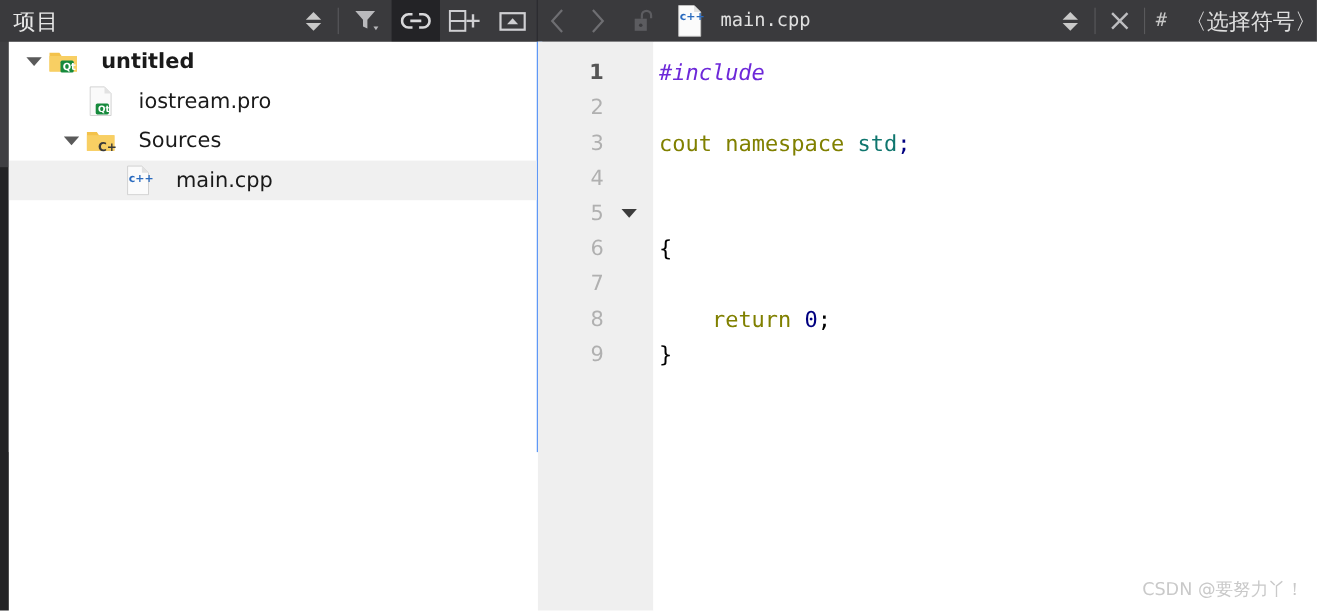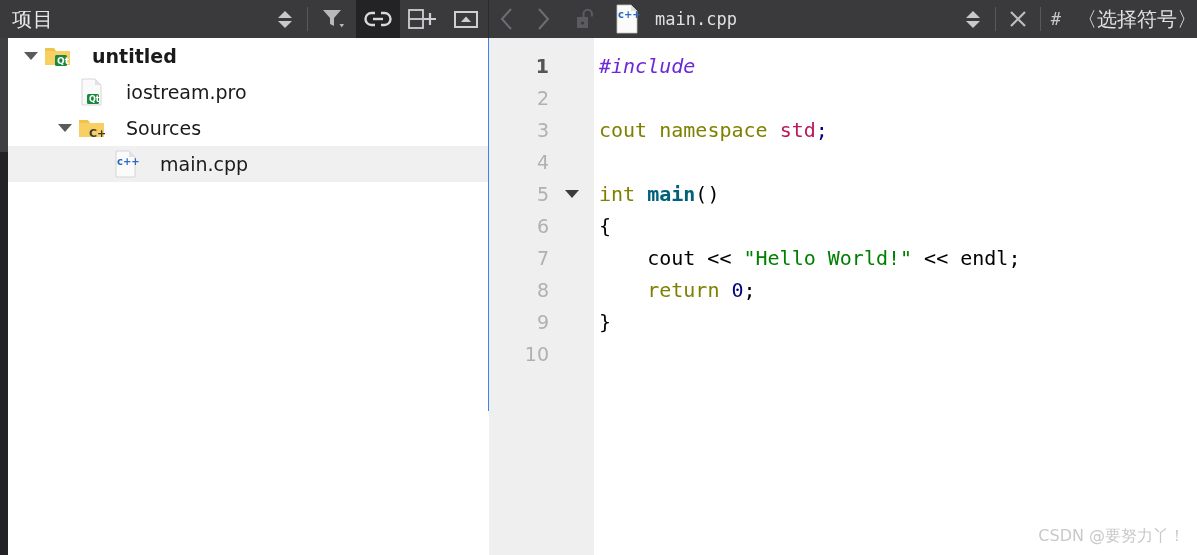--- a/index.html
+++ b/index.html
@@ -199,21 +199,21 @@
     padding-left: 12px;
     font-family: "DejaVu Sans Mono", "Liberation Mono", monospace;
     font-size: 20px;
     white-space: pre;
     color: #000000;
   }
   
   .tok-pre     { color: #6d28d9; font-style: italic; }
   .tok-inc     { color: #008000; }
   .tok-kw      { color: #808000; }
-  .tok-ns      { color: #be185d; }
+  .tok-ns      { color: #0f766e; }
   .tok-fn      { color: #00627a; font-weight: bold; }
   .tok-str     { color: #008000; }
   .tok-num     { color: #000080; }
   .tok-plain   { color: #000000; }
   .tok-punct   { color: #000080; }
 
   
   .watermark {
     position: absolute;
     right: 12px; bottom: 8px;
@@ -412,42 +412,35 @@
       <div class="lrow">
         <span class="lnum">4</span>
         <span class="fold"></span>
         <span class="code-line"></span>
       </div>
       <div class="lrow">
         <span class="lnum">5</span>
         <span class="fold">
           <span class="fold-tri"></span>
         </span>
-        <span class="code-line"><span class="tok-kw">int</span><span class="tok-plain"> </span><span class="tok-fn">main</span><span class="tok-plain">()</span></span>
       </div>
       <div class="lrow">
         <span class="lnum">6</span>
         <span class="fold"></span>
         <span class="code-line"><span class="tok-plain">{</span></span>
       </div>
       <div class="lrow">
         <span class="lnum">7</span>
         <span class="fold"></span>
-        <span class="code-line"><span class="tok-plain">    cout &lt;&lt; </span><span class="tok-str">"Hello World!"</span><span class="tok-plain"> &lt;&lt; endl;</span></span>
       </div>
       <div class="lrow">
         <span class="lnum">8</span>
         <span class="fold"></span>
         <span class="code-line"><span class="tok-plain">    </span><span class="tok-kw">return</span><span class="tok-plain"> </span><span class="tok-num">0</span><span class="tok-plain">;</span></span>
       </div>
       <div class="lrow">
         <span class="lnum">9</span>
         <span class="fold"></span>
         <span class="code-line"><span class="tok-plain">}</span></span>
-      </div>
-      <div class="lrow">
-        <span class="lnum">10</span>
-        <span class="fold"></span>
-        <span class="code-line"></span>
       </div>
     </div>
   <div class="watermark">CSDN @要努力丫！</div>
 </div>
 
 </body></html>

